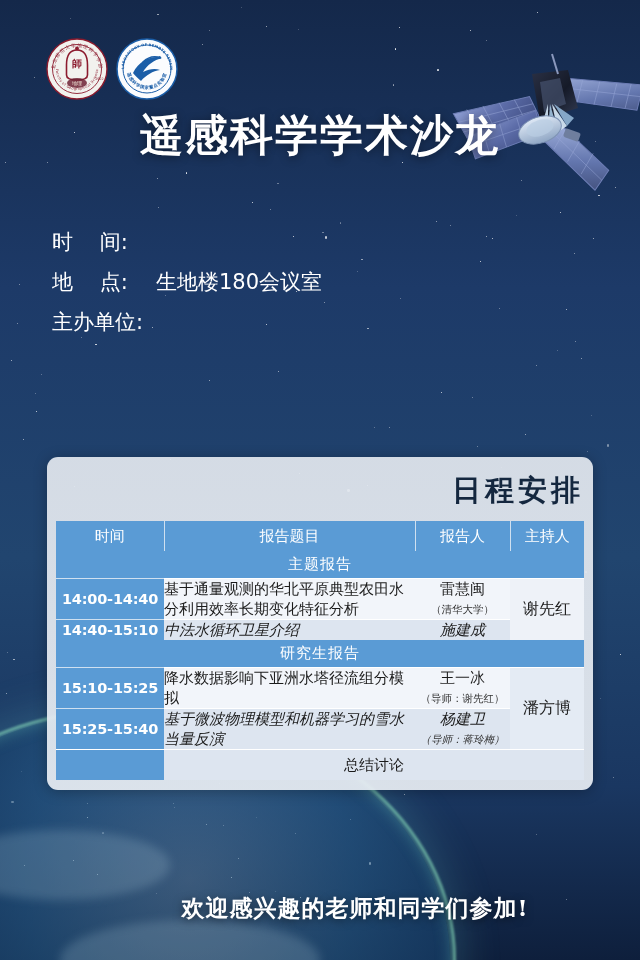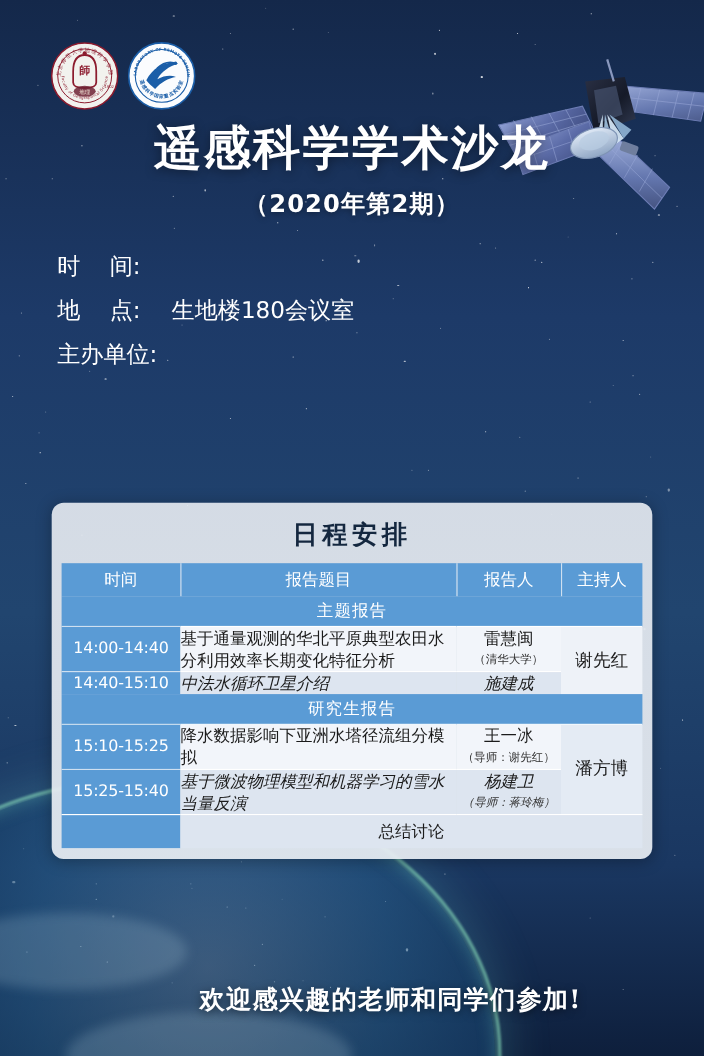--- a/index.html
+++ b/index.html
@@ -62,38 +62,38 @@
   .info-row{display:flex;align-items:flex-start;}
   .info-label{width:104px;flex:none;white-space:pre;letter-spacing:0;}
   .info-val{flex:1;}
   .info-val .ln{display:block;}
 
   
   .card{position:absolute;left:47px;top:457px;width:546px;z-index:3;
     background:linear-gradient(180deg,rgba(226,231,238,.93) 0%,rgba(232,237,243,.93) 100%);
     border-radius:11px;padding:9px 9px 10px 9px;box-sizing:border-box;
     box-shadow:0 2px 14px rgba(0,0,0,.28);}
-  .card-title{text-align:center;font-family:"DejaVu Serif","Liberation Serif",serif;
-    font-size:23px;font-weight:bold;color:#14273f;letter-spacing:4px;margin:5px 0 10px 0;}
+  .card-title{text-align:right;font-family:"DejaVu Serif","Liberation Serif",serif;
+    font-size:29px;font-weight:bold;color:#14273f;letter-spacing:4px;margin:5px 0 10px 0;}
 
   table.sched{width:100%;border-collapse:collapse;table-layout:fixed;}
   table.sched td,table.sched th{padding:0;}
   .c-time{width:108px;}
   .c-title{width:auto;}
   .c-speaker{width:95px;}
   .c-host{width:74px;}
 
   .hdr td{background:#5a9bd5;color:#fff;font-size:15px;text-align:center;height:30px;
     border-right:1px solid #cfe0f0;}
   .hdr td:last-child{border-right:none;}
 
   .section td{background:#5a9bd5;color:#fff;font-size:15px;text-align:center;height:27px;
     letter-spacing:1px;}
 
-  td.time{background:#5a9bd5;color:#fff;font-size:14.5px;font-weight:normal;text-align:center;
+  td.time{background:#5a9bd5;color:#fff;font-size:14.5px;font-weight:bold;text-align:center;
     border-top:1px solid #cfe0f0;letter-spacing:-.2px;}
   td.ttl{font-size:15px;color:#1b1b1b;text-align:left;padding:5px 4px 5px 8px;line-height:20px;
     border-top:1px solid #ffffff;}
   td.spk{font-size:15px;color:#1b1b1b;text-align:center;line-height:19px;border-top:1px solid #ffffff;padding:4px 2px;}
   td.spk .aff{display:block;font-size:10.5px;color:#333;margin-top:1px;}
   td.host{font-size:16px;color:#1b1b1b;text-align:center;border-top:1px solid #ffffff;}
 
   .rowA td.ttl,.rowA td.spk,.rowA td.host{background:#f2f5fa;}
   .rowB td.ttl,.rowB td.spk,.rowB td.host{background:#dde5f0;font-style:italic;}
   td.host.hostA{background:#eef2f8;}
@@ -403,21 +403,20 @@
 
         <path d="M17 35 C24 21 38 17 46 20 C38 22 31 27 27 34 C33 31 39 30 44 32 C37 33 30 37 25 43 C22 40 19 38 17 35 Z" fill="#1b5ea8"></path>
         <path d="M27 24 C31 20 37 18 42 19" fill="none" stroke="#1b5ea8" stroke-width="1.5" stroke-linecap="round"></path>
         <circle cx="43.5" cy="19.5" r="1.6" fill="#1b5ea8"></circle>
       </svg>
     </div>
   </div>
 
   <div class="title-wrap">
     <div class="main-title">遥感科学学术沙龙</div>
-    <div class="sub-title">（2020年第2期）</div>
   </div>
 
   <div class="info" id="info-block">
       <div class="info-row">
         <div class="info-label">时    间:</div>
       </div>
       <div class="info-row">
         <div class="info-label">地    点:</div>
         <div class="info-val">
           <span class="ln">生地楼180会议室</span>

